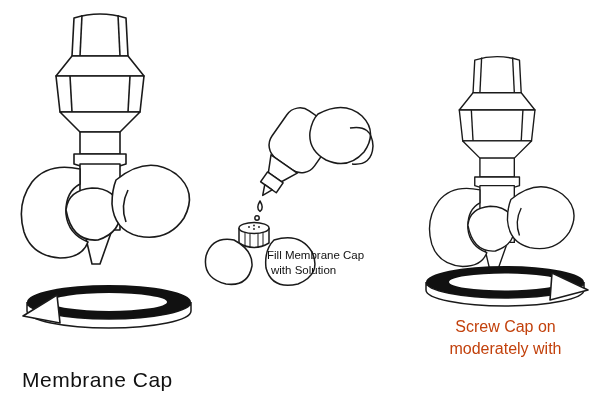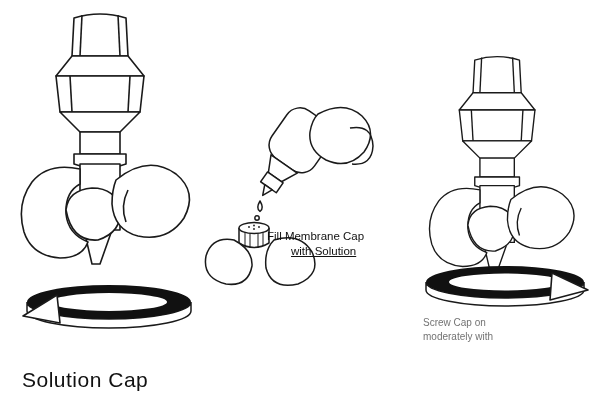--- a/index.html
+++ b/index.html
@@ -4,22 +4,22 @@
 <style>
   html,body{margin:0;padding:0;background:#fff;}
   .canvas{
     position:relative;width:600px;height:410px;background:#ffffff;
     overflow:hidden;font-family:"Liberation Sans", sans-serif;color:#111;
   }
   .abs{position:absolute;}
   svg{display:block;}
   .label-large{font-size:21px;letter-spacing:0.5px;color:#111;}
   .label-small{font-size:11.5px;line-height:1.32;color:#111;}
-  .label-small .line2{margin-left:24px;text-decoration:underline;}
-  .label-medium{font-size:10px;line-height:1.35;text-align:left;color:#737373;}
+  .label-small .line2{margin-left:4px;}
+  .label-medium{font-size:16px;line-height:1.35;text-align:center;color:#c2410c;}
   .line{display:block;}
 </style>
 </head>
 <body>
 
 <div class="canvas">
 
   <svg width="0" height="0" style="position:absolute" aria-hidden="true">
     <defs>
       <symbol id="probe" viewBox="0 0 200 265">
@@ -65,21 +65,21 @@
   <svg class="abs" style="left:22px;top:276px" width="175" height="62" viewBox="0 0 175 62">
 
     <path d="M5,26 A82,17 0 0 0 169,26 L169,35 A82,17 0 0 1 5,35 Z" fill="#ffffff" stroke="#1a1a1a" stroke-width="1.5"></path>
 
     <path fill-rule="evenodd" fill="#111111" d="M5,26 A82,17 0 1 0 169,26 A82,17 0 1 0 5,26 Z
              M29,26 A58,9 0 1 1 145,26 A58,9 0 1 1 29,26 Z"></path>
 
     <path d="M1,40 L35,19 L38,47 Z" fill="#ffffff" stroke="#1a1a1a" stroke-width="1.6" stroke-linejoin="round"></path>
   </svg>
 
-  <div class="abs label-large" style="left:22px;top:368px">Solution Cap</div>
+  <div class="abs label-large" style="left:22px;top:368px">Membrane Cap</div>
 
   <svg class="abs" style="left:200px;top:98px" width="175" height="195" viewBox="0 0 175 195">
     <g fill="#ffffff" stroke="#1a1a1a" stroke-width="1.5" stroke-linejoin="round">
 
       <g transform="translate(0,8) rotate(35 85 55)">
         <rect x="60" y="0" width="52" height="58" rx="16"></rect>
         <path d="M70,58 L102,58 L94,74 L78,74 Z"></path>
         <rect x="77" y="74" width="19" height="12"></rect>
         <path d="M82,86 L91,86 L86.5,96 Z"></path>
       </g>
@@ -103,21 +103,21 @@
           <circle cx="54" cy="127.5" r="0.9"></circle>
         <circle cx="59" cy="129" r="0.9"></circle>
           <circle cx="54" cy="131" r="0.9"></circle>
       </g>
 
       <path d="M34,142 Q12,138 6,158 Q2,180 26,186 Q48,189 52,168 Q53,152 34,142 Z"></path>
       <path d="M74,142 Q100,134 112,154 Q122,176 98,186 Q72,192 66,170 Q64,152 74,142 Z"></path>
     </g>
   </svg>
 
-  <div class="abs label-small" style="left:267px;top:229px">
+  <div class="abs label-small" style="left:267px;top:248px">
     <span class="line">Fill Membrane Cap</span>
     <span class="line line2">with Solution</span>
   </div>
 
   <svg class="abs" style="left:418px;top:48px" width="172" height="228">
     <use href="#probe" width="172" height="228"></use>
   </svg>
 
   <svg class="abs" style="left:420px;top:260px" width="170" height="56" viewBox="0 0 170 56">
 

